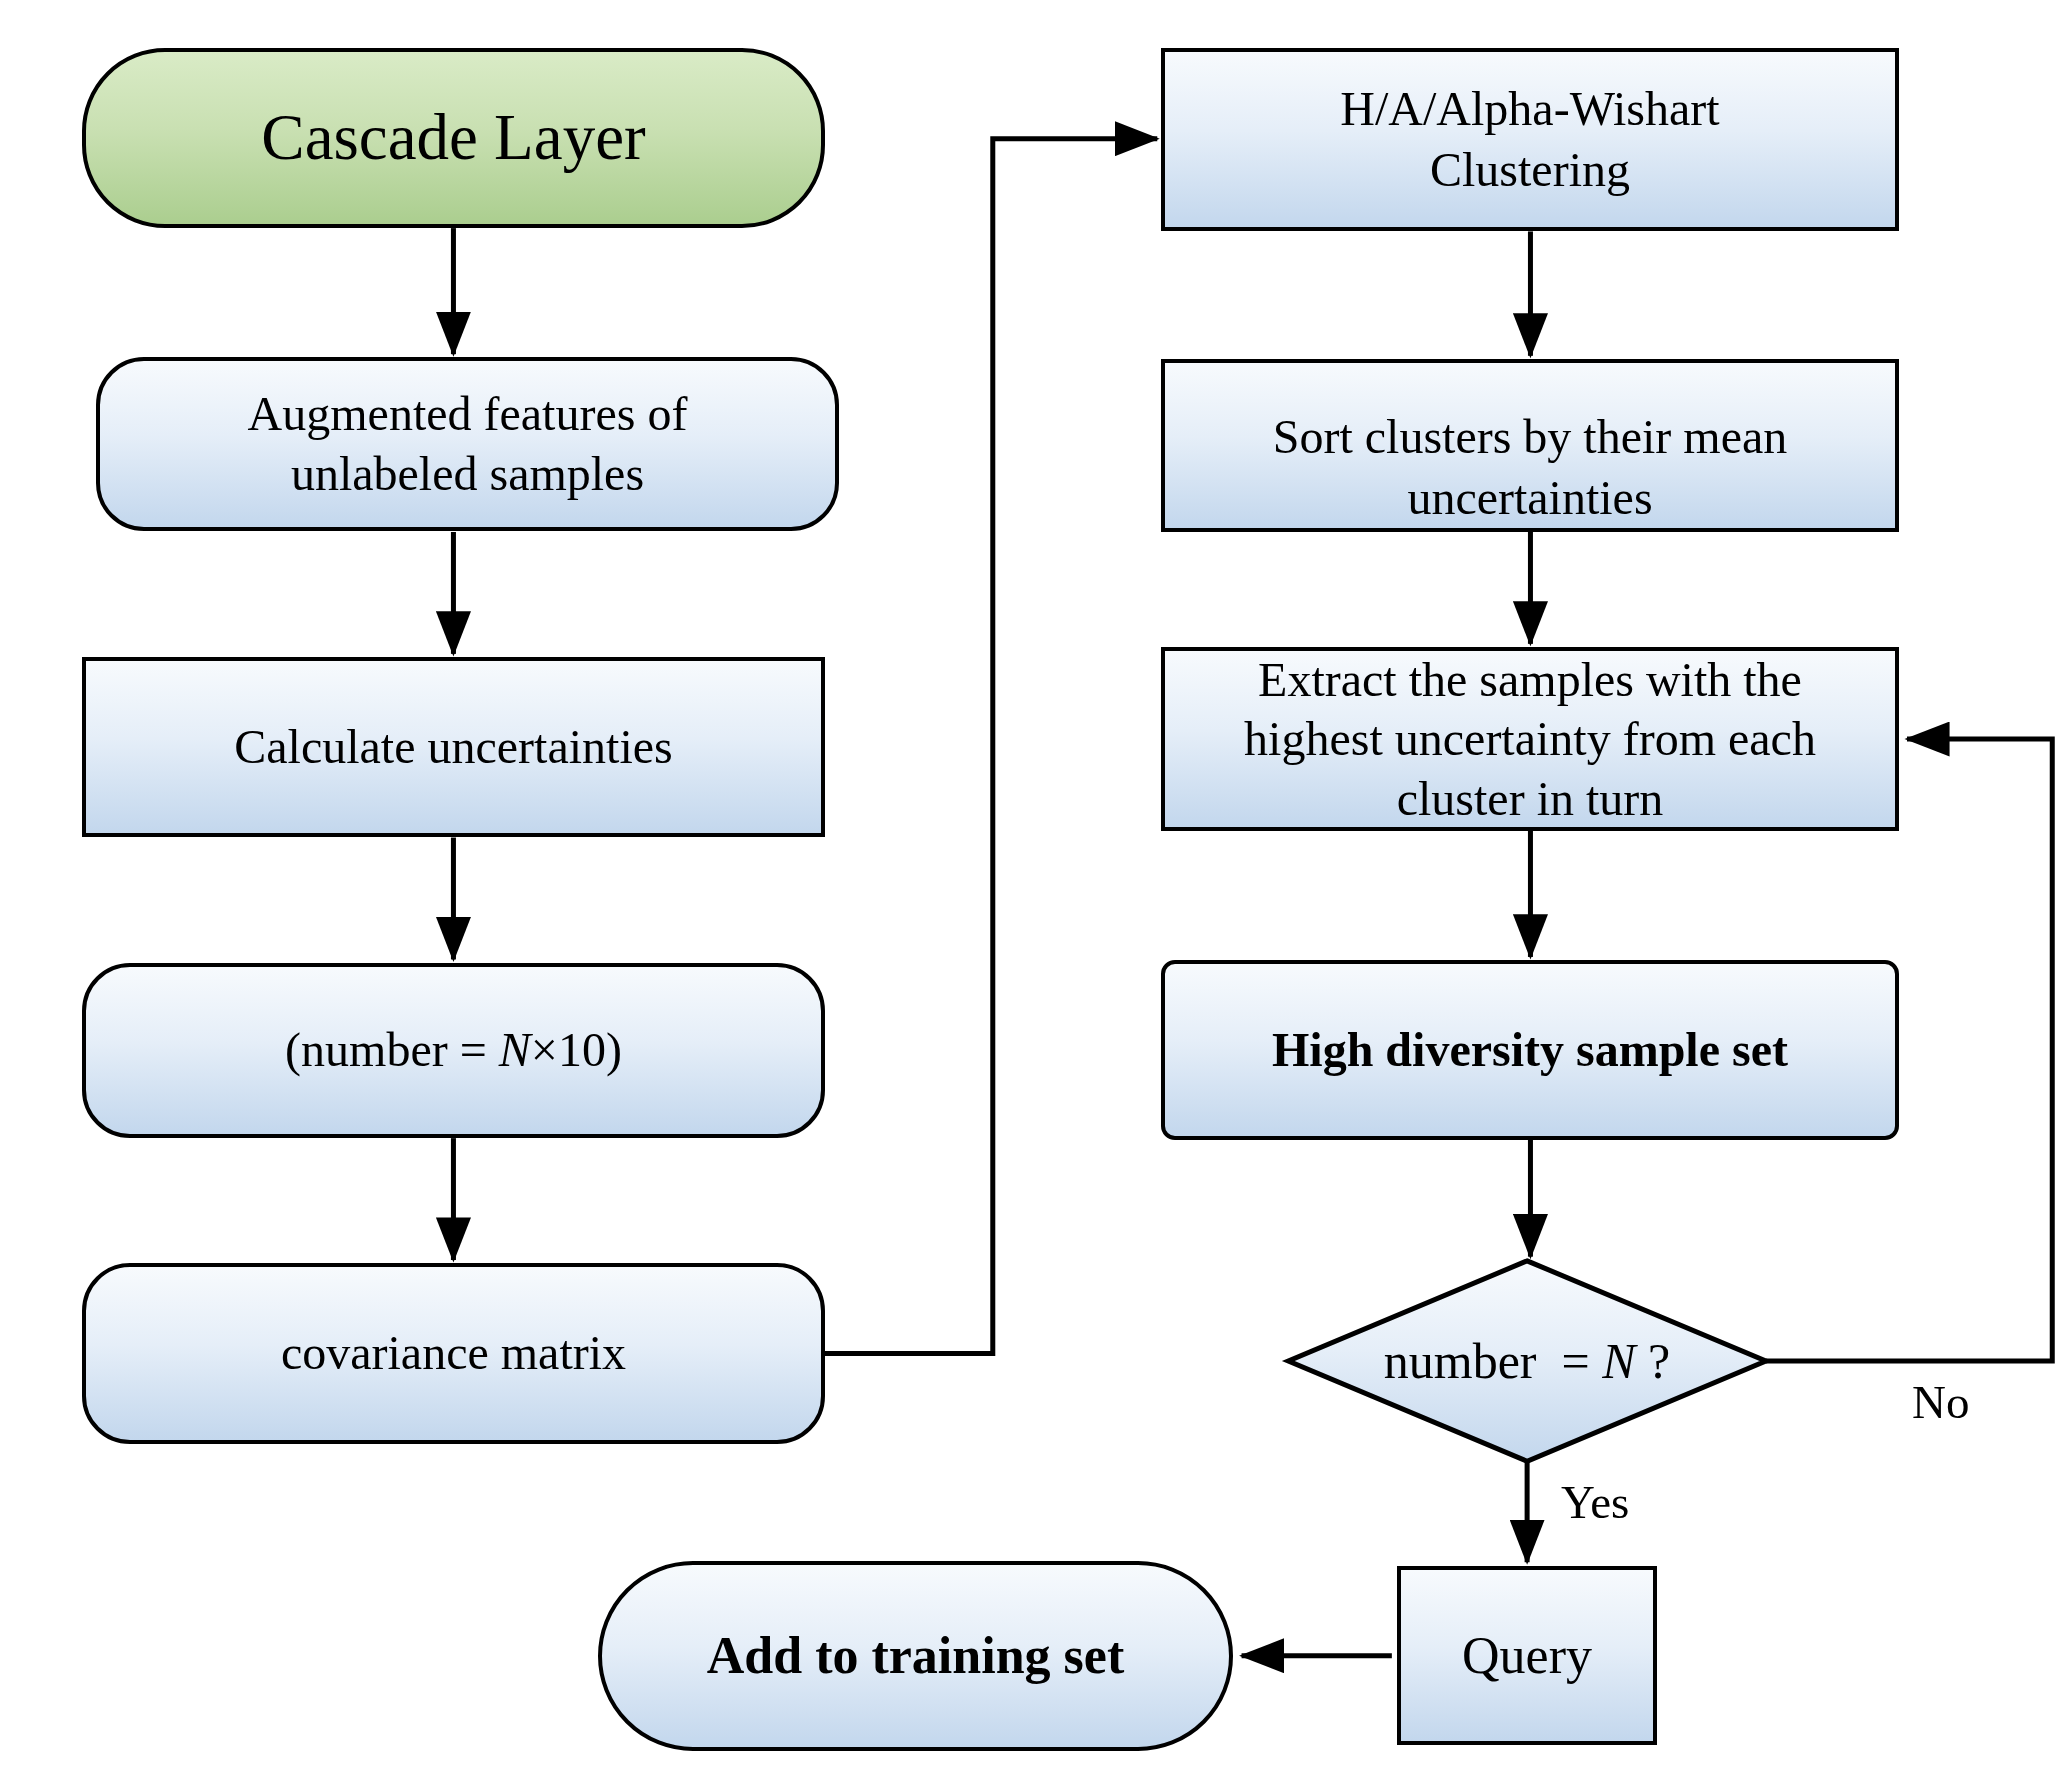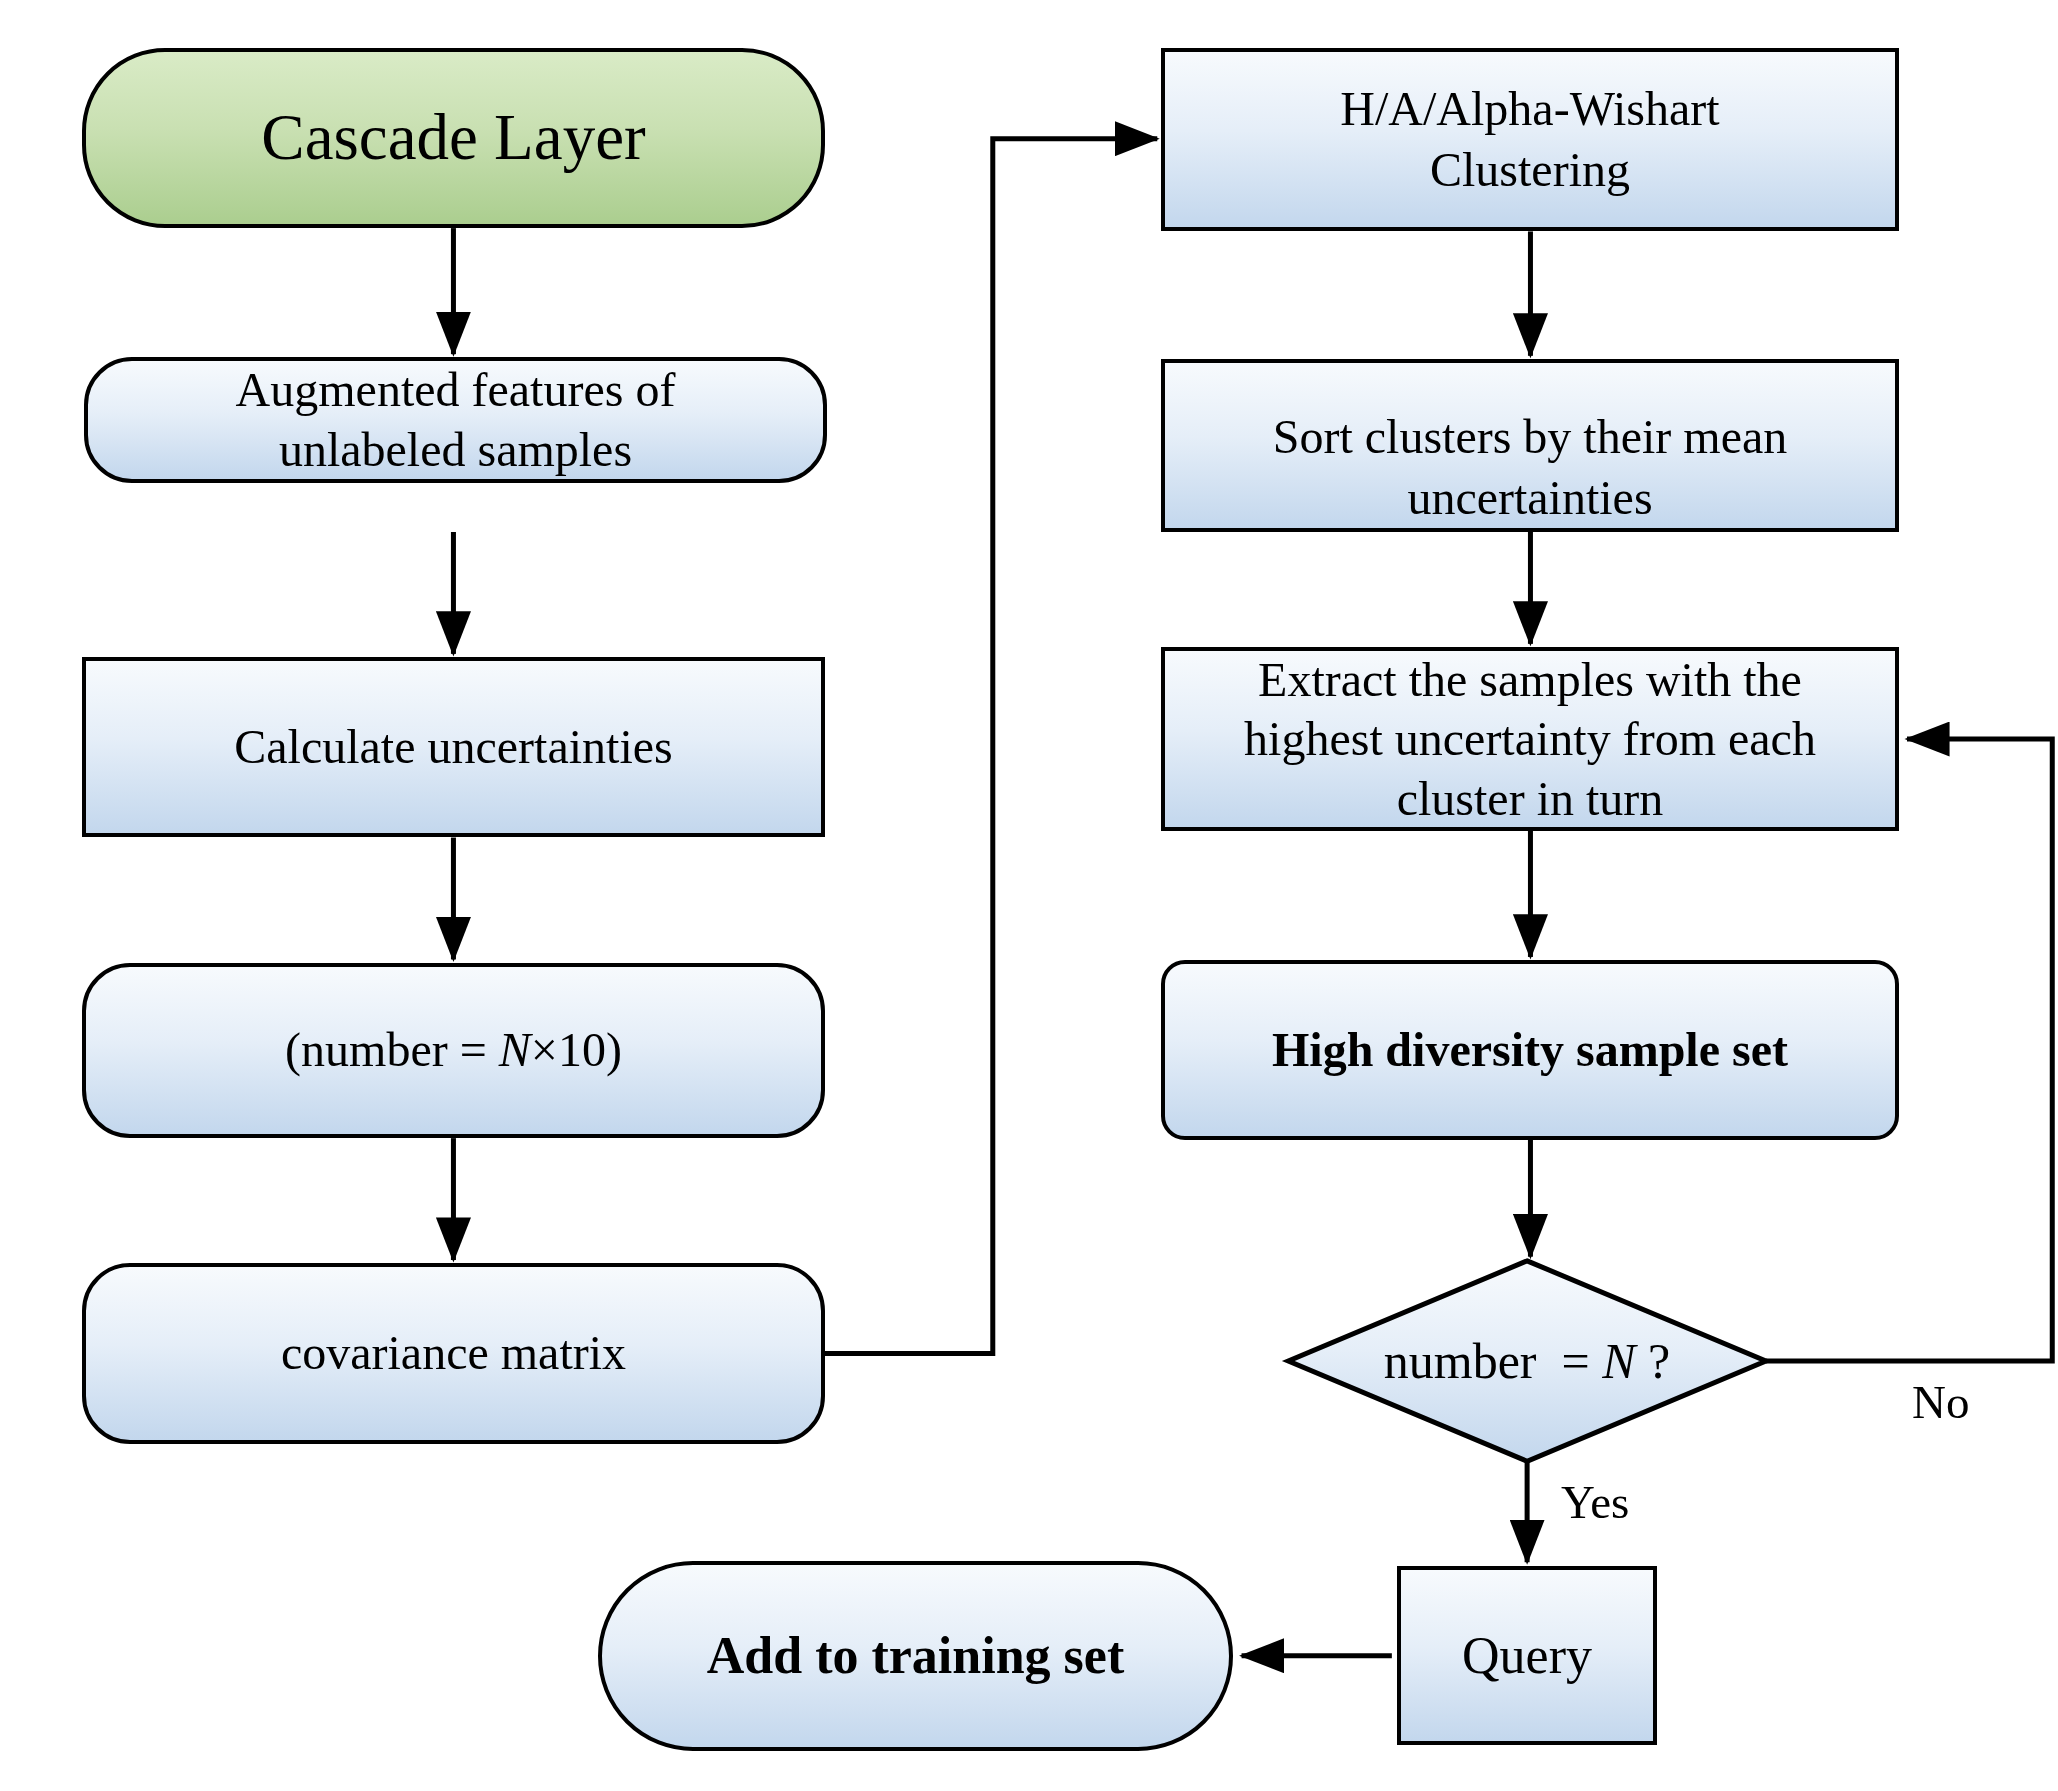--- a/index.html
+++ b/index.html
@@ -25,28 +25,28 @@
     line-height:1.26;
     background:linear-gradient(to bottom,var(--blue-top) 0%,var(--blue-mid) 45%,var(--blue-bottom) 100%);
   }
   .node .tline{width:100%;}
   .green{
     background:linear-gradient(to bottom,var(--green-top) 0%,var(--green-mid) 45%,var(--green-bottom) 100%);
   }
   .rounded{border-radius:48px;}
   
   #n-cascade{left:46px;top:48px;width:743px;height:180px;border-radius:83px;font-size:65px;}
-  #n-augmented{left:48px;top:357px;width:743px;height:126px;}
+  #n-augmented{left:60px;top:357px;width:743px;height:174px;}
   #n-calculate{left:46px;top:657px;width:743px;height:180px;font-family:Liberation Serif, serif;}
   #n-highunc{left:46px;top:963px;width:743px;height:175px;}
   #n-corresponding{left:46px;top:1263px;width:743px;height:181px;}
   #n-hawishart{left:1125px;top:48px;width:738px;height:183px;}
   #n-sort{left:1125px;top:359px;width:738px;height:173px;justify-content:flex-end;}
   #n-extract{left:1125px;top:647px;width:738px;height:184px;line-height:1.23;}
-  #n-highdiv{left:1125px;top:960px;width:738px;height:180px;border-radius:24px;}
+  #n-highdiv{left:1125px;top:960px;width:738px;height:180px;border-radius:14px;}
   #n-query{left:1361px;top:1566px;width:260px;height:179px;font-size:52px;}
   #n-add{left:562px;top:1561px;width:635px;height:190px;border-radius:95px;font-size:52px;}
   #n-decision{
     position:absolute;left:1252px;top:1261px;width:478px;height:200px;
     display:flex;align-items:center;justify-content:center;text-align:center;
     font-size:50px;background:none;border:none;
   }
   .edge-label{
     position:absolute;font-size:47px;line-height:1;
   }

